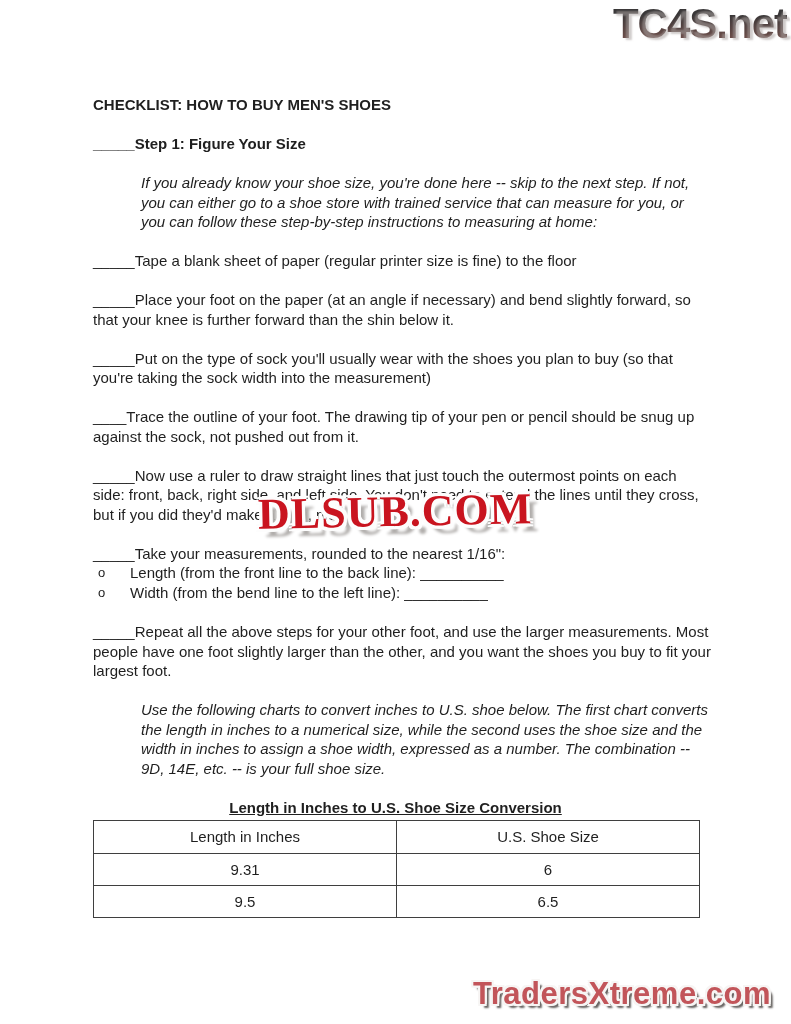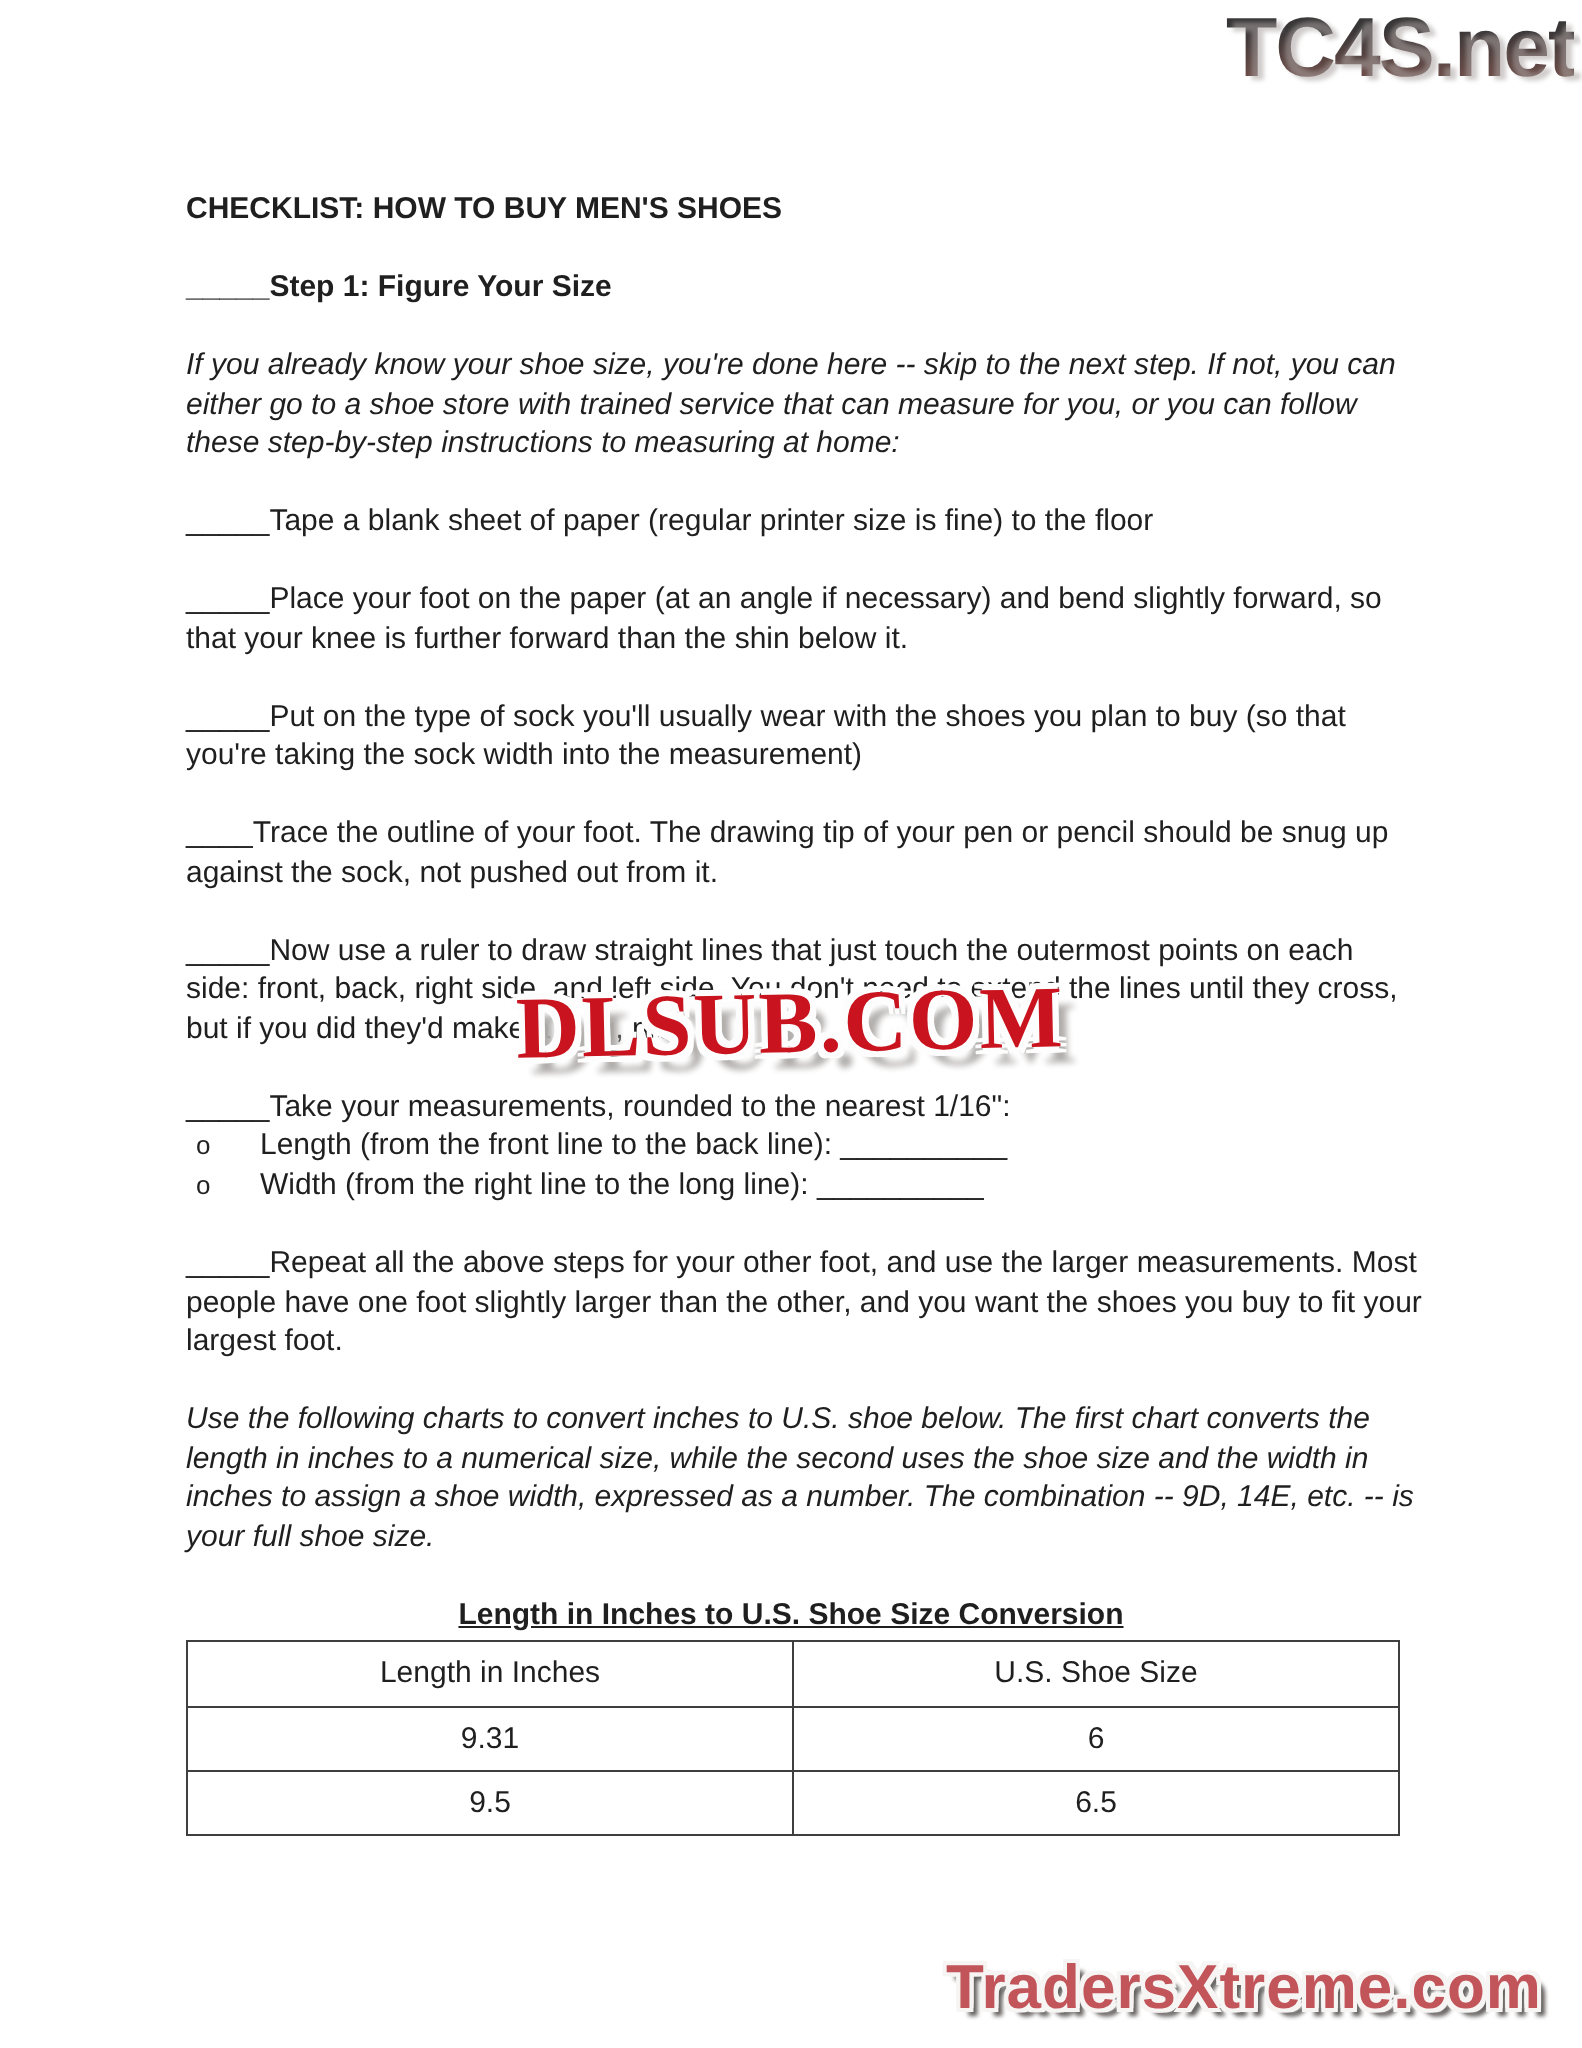--- a/index.html
+++ b/index.html
@@ -17,21 +17,21 @@
   .content {
     position: absolute;
     left: 93px;
     top: 95px;
     width: 618px;
     font-size: 15px;
     line-height: 19.5px;
   }
   .content p { margin: 0 0 19.5px 0; }
   p.bold { font-weight: bold; }
-  p.italic { font-style: italic; }
+  p.italic { font-style: italic; margin-left: 48px; }
   p.tight { margin-bottom: 0; }
   .bullet-row { display: flex; line-height: 19.5px; margin-bottom: 0.5px; }
   .bullet-row .marker {
     flex: 0 0 37px;
     padding-left: 5px;
     font-size: 13px;
     color: #222;
   }
   .bullet-list { margin-bottom: 19.5px; }
   .table-title {
@@ -119,21 +119,21 @@
     <p>_____Now use a ruler to draw straight lines that just touch the outermost points on each side: front, back, right side, and left side. You don't need to extend the lines until they cross, but if you did they'd make a long, na</p>
     <p class="tight">_____Take your measurements, rounded to the nearest 1/16":</p>
 
     <div class="bullet-list">
       <div class="bullet-row">
         <span class="marker">o</span>
         <span>Length (from the front line to the back line): __________</span>
       </div>
       <div class="bullet-row">
         <span class="marker">o</span>
-        <span>Width (from the right line to the long line): __________</span>
+        <span>Width (from the bend line to the left line): __________</span>
       </div>
     </div>
 
     <p>_____Repeat all the above steps for your other foot, and use the larger measurements. Most people have one foot slightly larger than the other, and you want the shoes you buy to fit your largest foot.</p>
     <p class="italic">Use the following charts to convert inches to U.S. shoe below. The first chart converts the length in inches to a numerical size, while the second uses the shoe size and the width in inches to assign a shoe width, expressed as a number. The combination -- 9D, 14E, etc. -- is your full shoe size.</p>
 
     <p class="table-title">Length in Inches to U.S. Shoe Size Conversion</p>
     <table class="conv">
       <tbody>
         <tr class="head">

